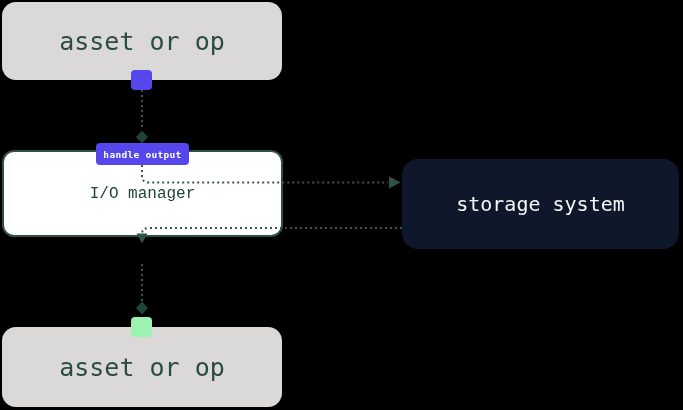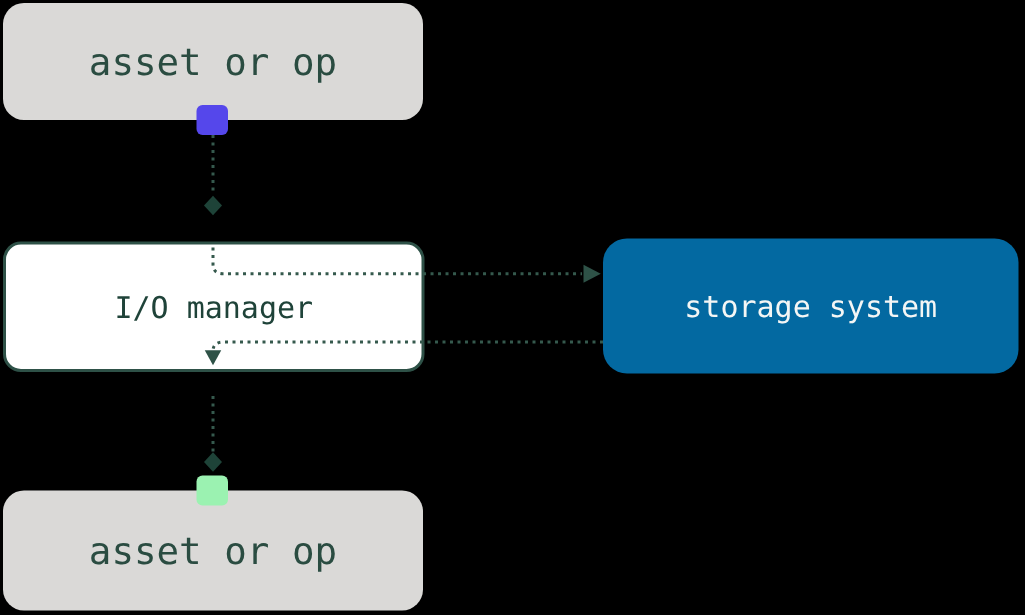--- a/index.html
+++ b/index.html
@@ -26,36 +26,37 @@
     background: #DAD9D7;
     border-radius: 14px;
     color: #2A4C41;
     font-size: 25px;
     letter-spacing: 0px;
   }
   #node-asset-top { top: 2px; }
   #node-asset-bottom { top: 327px; height: 80px; }
   #node-io-manager {
     left: 2px;
-    top: 161px;
+    top: 150px;
     width: 281px;
     height: 87px;
     background: #FFFFFF;
     border: 2px solid #2E5147;
     border-radius: 12px;
     color: #1F4339;
-    font-size: 20px;
+    font-size: 16px;
     z-index: 1;
+    font-family: Liberation Mono, monospace;
   }
   #node-storage-system {
     left: 402px;
     top: 159px;
     width: 277px;
     height: 90px;
-    background: #0369a1;
+    background: #0f172a;
     border-radius: 16px;
     color: #F4F6F5;
     font-size: 20px;
   }
   .port {
     position: absolute;
     width: 21px;
     height: 20px;
     border-radius: 4px;
     z-index: 6;
@@ -126,15 +127,18 @@
     <path class="arrowhead" d="M136.5 233.5 H147.5 L142 243.5 Z"></path>
 
     <path class="dash-line" d="M142 264 V301"></path>
     <path class="diamond" d="M142 301.5 L148 308 L142 314.5 L136 308 Z"></path>
   </svg>
 
   <div class="port" id="output-port"></div>
 
   <div class="port" id="input-port"></div>
 
+  <div class="badge" id="badge-handle-output">
+    <span>handle output</span>
+  </div>
 
 
 </div>
 
 </body></html>

